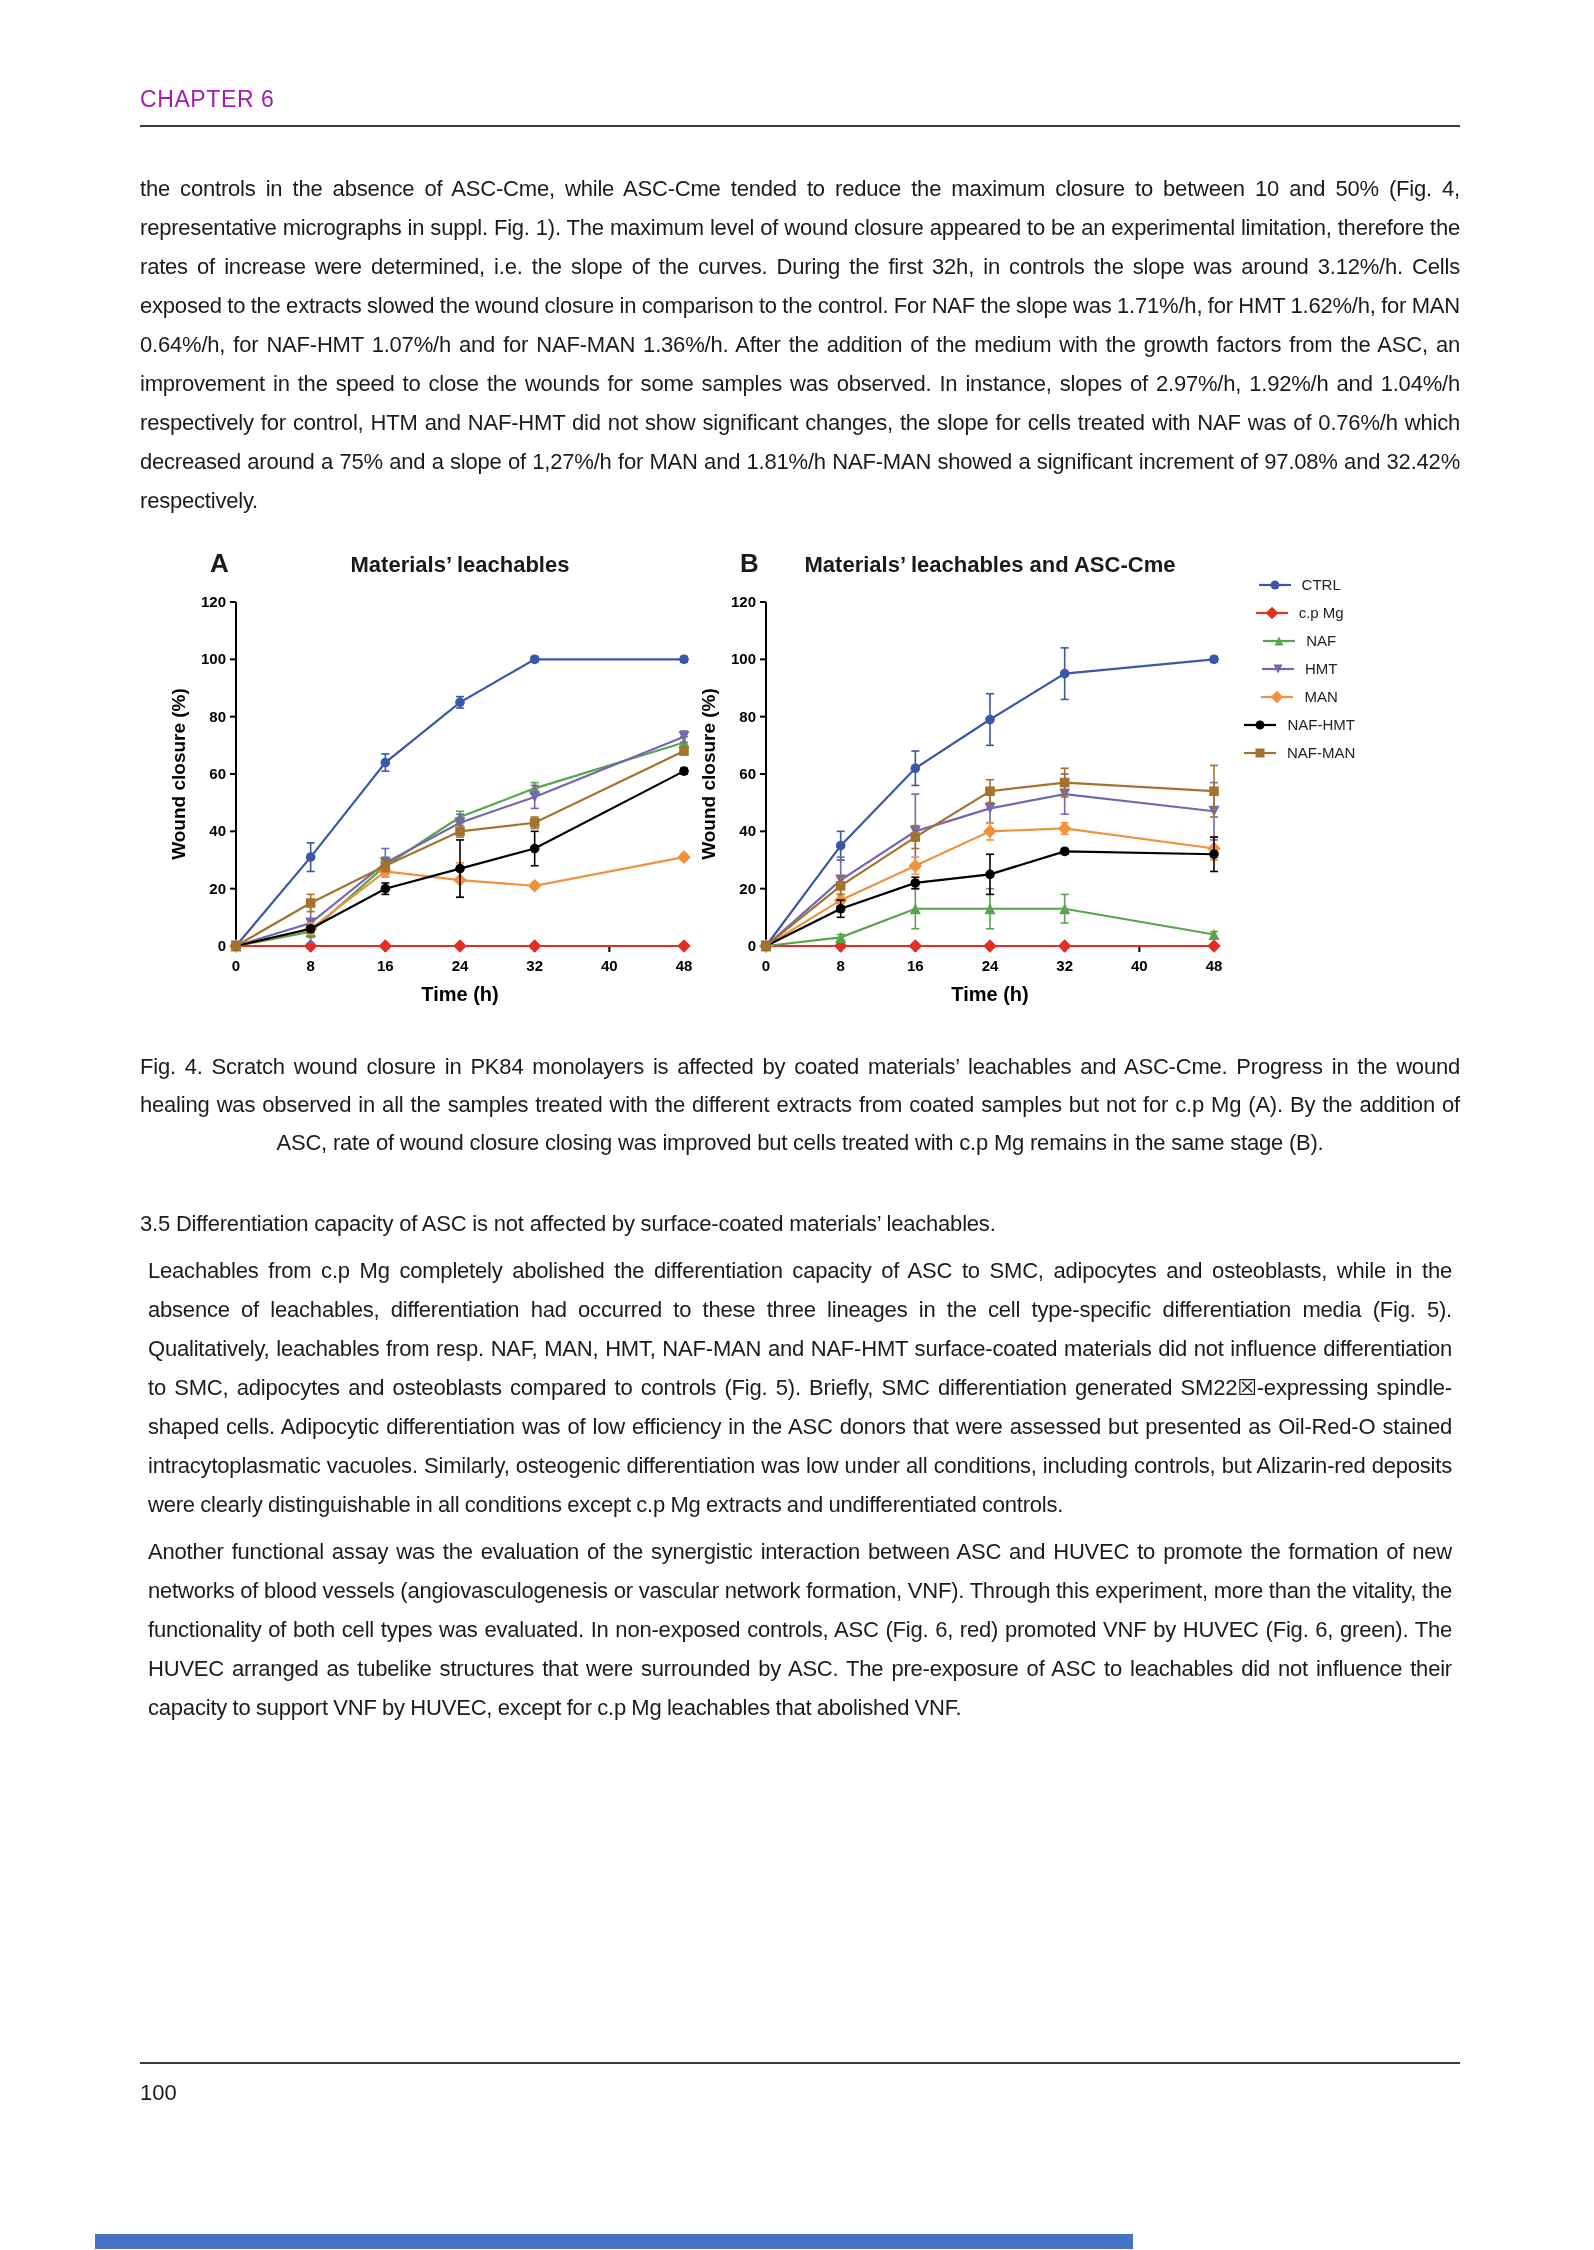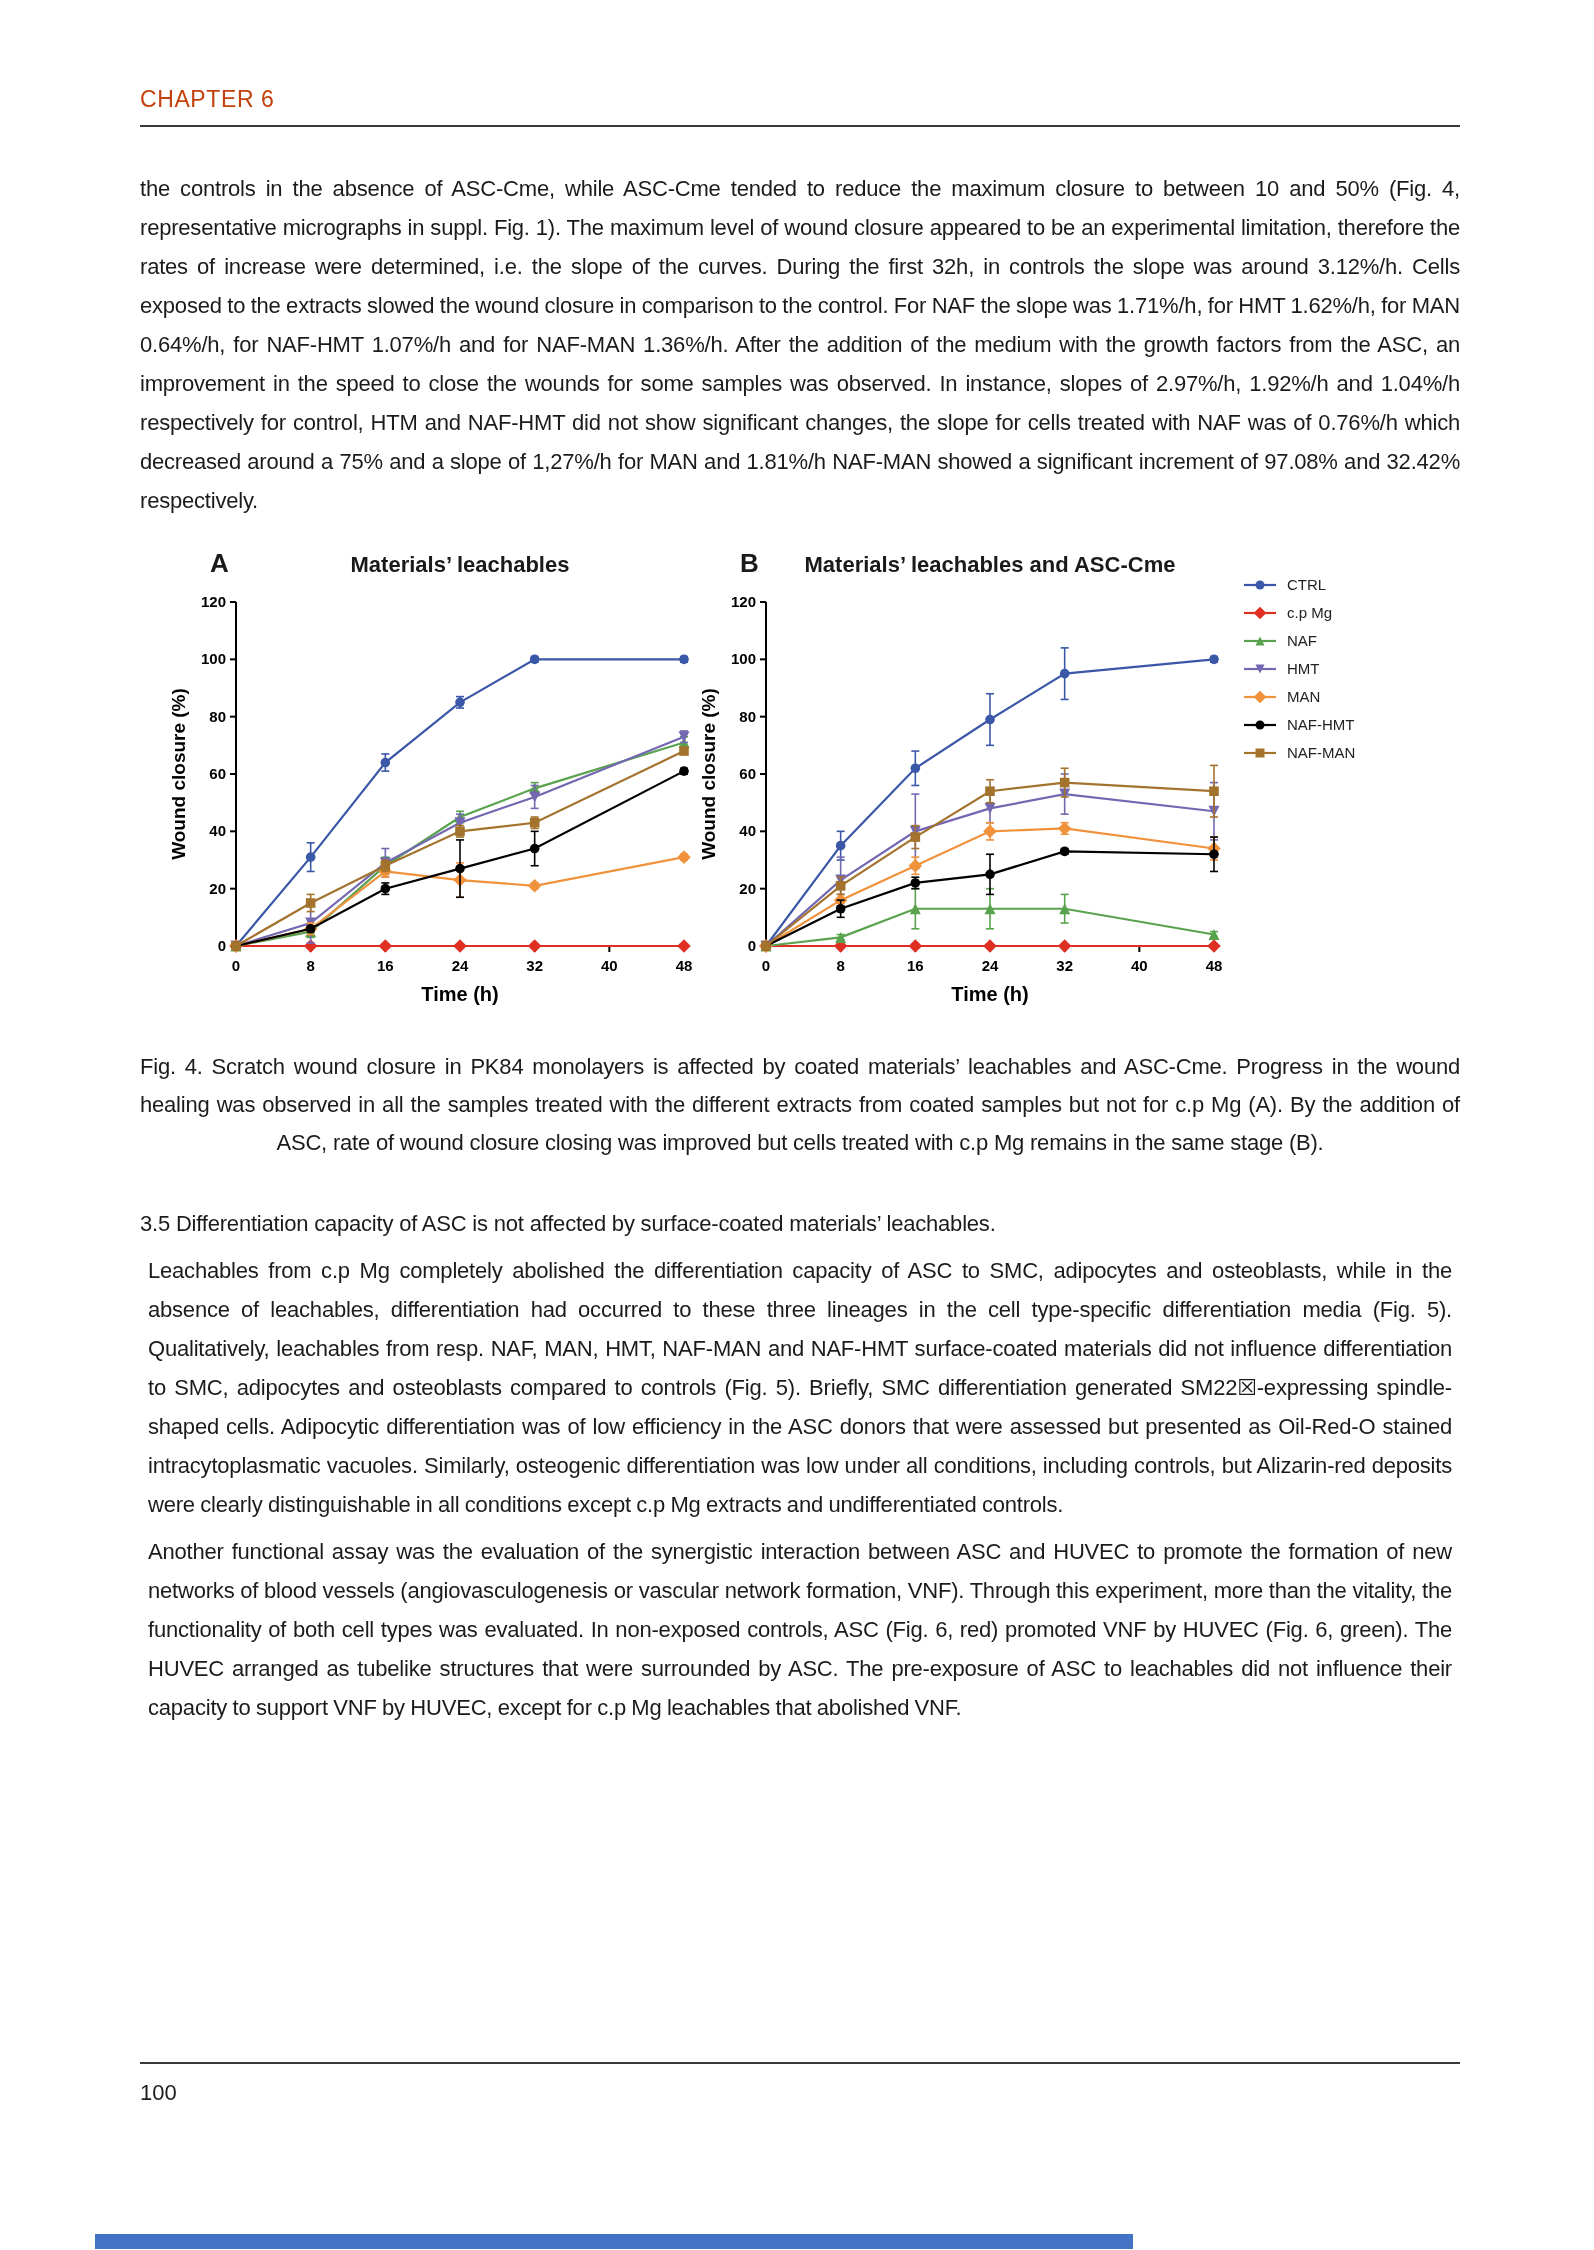--- a/index.html
+++ b/index.html
@@ -2,30 +2,30 @@
 <html><head>
 <meta charset="utf-8">
 <style>
   html,body{margin:0;padding:0;}
   body{
     width:1594px;height:2250px;background:#ffffff;position:relative;
     font-family:"Liberation Sans",sans-serif;color:#1b1b1b;
     -webkit-font-smoothing:antialiased;overflow:hidden;
   }
   .page{padding:86px 134px 0 140px;box-sizing:border-box;}
-  .chapter-header{font-size:23px;letter-spacing:.6px;color:#c2410c;}
+  .chapter-header{font-size:23px;letter-spacing:.6px;color:#a21caf;}
   .header-rule{border:none;border-top:2px solid #3a3a3a;margin:12px 0 0 0;}
   .body-text{
     font-size:22px;line-height:39px;text-align:justify;
     letter-spacing:-0.2px;word-spacing:-0.5px;margin:42px 0 0 0;
   }
   figure{margin:26px 0 0 0;padding:0;}
   .charts-row{display:flex;align-items:flex-start;margin-left:28px;}
   .chart-svg{flex:0 0 auto;}
-  .legend{margin-top:30px;margin-left:14px;display:flex;flex-direction:column;gap:11px;}
+  .legend{margin-top:30px;margin-left:14px;display:flex;flex-direction:column;gap:11px;align-items:center;}
   .legend-item{display:flex;align-items:center;gap:9px;font-size:15px;color:#222;}
   .legend-item svg{display:block;}
   figcaption{
     margin-top:22px;font-size:22px;line-height:38px;
     text-align:justify;text-align-last:center;letter-spacing:-0.2px;
   }
   figcaption .cap-bold{font-weight:normal;}
   .section-heading{
     font-size:22px;line-height:39px;font-weight:normal;margin:42px 0 0 0;
     letter-spacing:-0.2px;text-align:justify;

